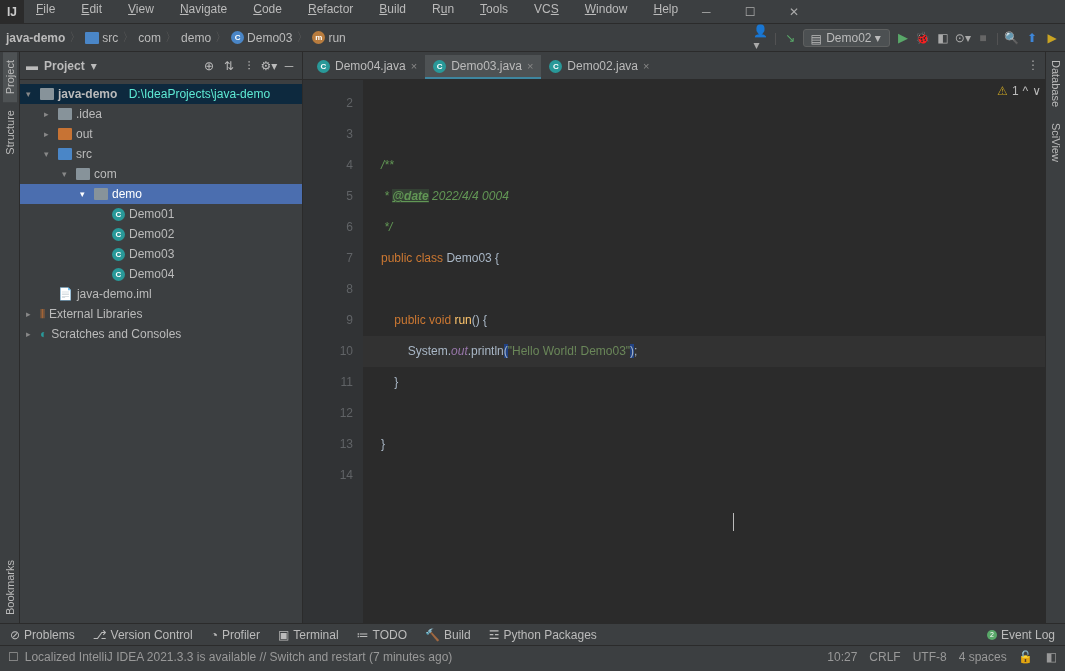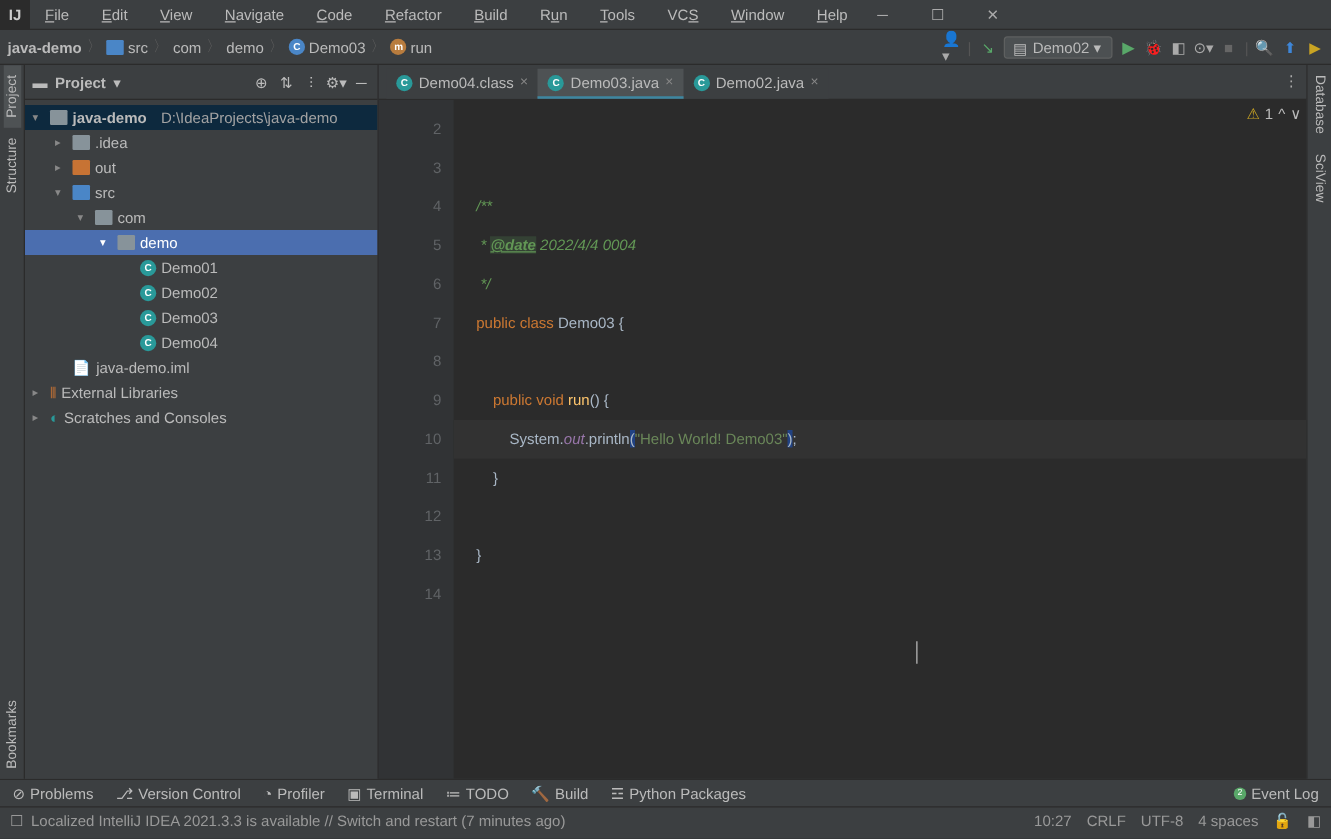--- a/index.html
+++ b/index.html
@@ -1,17 +1,17 @@
 <!DOCTYPE html>
 <html><head>
 <meta charset="utf-8">
 <style>
 * { margin:0; padding:0; box-sizing:border-box; font-family:"Segoe UI",Arial,sans-serif; font-size:12px; }
 body { width:1065px; height:671px; background:#3c3f41; color:#bbbbbb; overflow:hidden; position:relative; }
-.titlebar { height:24px; background:#3c3f41; display:flex; align-items:center; border-bottom:1px solid #2b2b2b; }
+.titlebar { height:24px; background:#3c3f41; display:flex; align-items:flex-start; border-bottom:1px solid #2b2b2b; }
 .titlebar .logo { width:24px; height:24px; display:flex; align-items:center; justify-content:center; font-weight:bold; background:#2b2b2b; color:#ccc; }
 .menubar { display:flex; gap:14px; padding-left:6px; }
 .menubar span { padding:2px 6px; cursor:default; }
 .menubar span u { text-decoration:underline; }
 .titlebar .wintitle { flex:1; text-align:center; color:#707070; font-size:11px; margin-left:-120px; }
 .winctrl { display:flex; gap:0; }
 .winctrl div { width:44px; height:24px; display:flex; align-items:center; justify-content:center; color:#aaa; }
 .toolbar2 { height:28px; background:#3c3f41; display:flex; align-items:center; border-bottom:1px solid #2b2b2b; padding:0 6px; justify-content:space-between; }
 .breadcrumbs { display:flex; align-items:center; gap:4px; }
 .breadcrumbs .sep { color:#5e5e5e; }
@@ -60,21 +60,21 @@
 .fld { color:#9876aa; font-style:italic; }
 .line { height:31px; }
 .warn-bar { position:absolute; right:4px; top:4px; display:flex; align-items:center; gap:4px; color:#bbb; font-size:11px; }
 .warn-ico { color:#c9a423; }
 .tool-strip { height:22px; background:#3c3f41; border-top:1px solid #2b2b2b; display:flex; align-items:center; padding:0 10px; gap:18px; }
 .tool-item { display:flex; align-items:center; gap:4px; color:#bbb; font-size:11px; }
 .statusbar { height:22px; background:#3c3f41; border-top:1px solid #2b2b2b; display:flex; align-items:center; padding:0 8px; justify-content:space-between; color:#999; font-size:11px; }
 .status-r { display:flex; gap:12px; align-items:center; }
 .event-log { display:flex;align-items:center;gap:4px; }
 .ev-dot { width:10px;height:10px;border-radius:50%;background:#59a869;color:#fff;font-size:7px;display:flex;align-items:center;justify-content:center; }
-.dimmed { color:#a3a3a3; }
+.dimmed { color:#5eead4; }
 .cursor { display:inline-block; width:1px; height:18px; background:#bbb; vertical-align:middle; }
 </style>
 </head>
 <body>
 
 <div class="titlebar">
   <div class="logo">IJ</div>
   <div class="menubar">
     <span><u>F</u>ile</span>
     <span><u>E</u>dit</span>
@@ -222,21 +222,21 @@
           <span style="color:#299999">◐</span>
           <span>Scratches and Consoles</span>
       </div>
     </div>
   </div>
 
   <div class="editor-area">
     <div class="tabs">
       <div class="tab">
           <span class="circ cc">C</span>
-          <span>Demo04.class</span>
+          <span>Demo04.java</span>
           <span class="x">×</span>
         </div>
       <div class="tab active">
           <span class="circ cc">C</span>
           <span>Demo03.java</span>
           <span class="x">×</span>
         </div>
       <div class="tab">
           <span class="circ cc">C</span>
           <span>Demo02.java</span>

